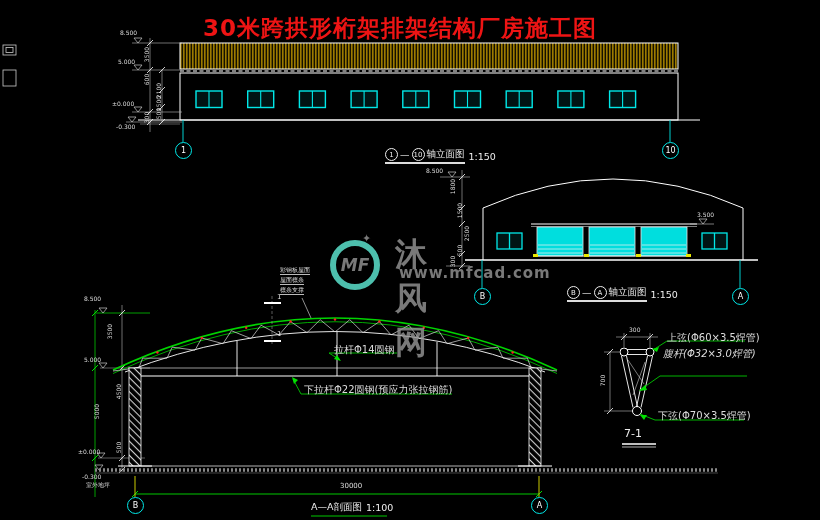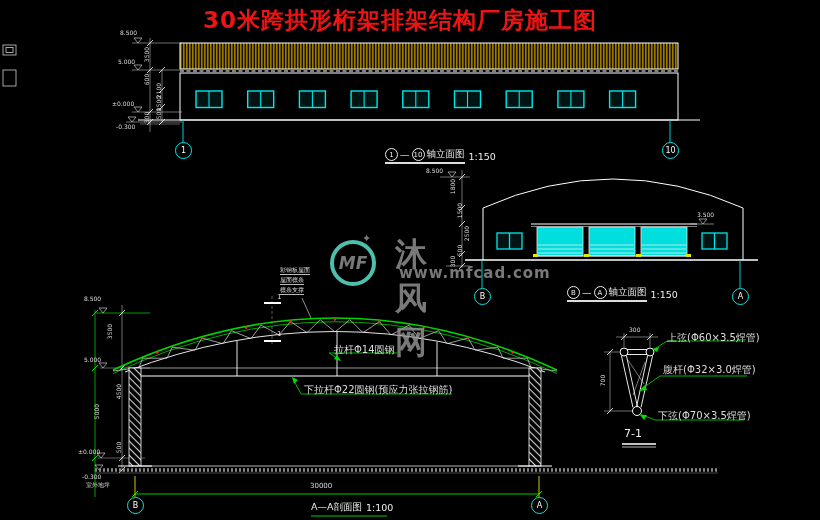--- a/index.html
+++ b/index.html
@@ -11,21 +11,21 @@
   .dv{position:absolute;color:#ddd;font-size:6px;width:26px;text-align:center;
       transform:rotate(-90deg);transform-origin:center;white-space:nowrap;}
   .axis{position:absolute;width:15px;height:15px;border:1.5px solid #00e8e8;border-radius:50%;
         background:#000;color:#fff;font-size:8px;display:flex;align-items:center;justify-content:center;}
   .vl{position:absolute;color:#eee;font-size:9.5px;display:flex;align-items:center;gap:4px;white-space:nowrap;}
   .vlu{display:inline-flex;align-items:center;gap:2px;border-bottom:2px solid #ddd;padding-bottom:1px;}
   .c2{width:11px;height:11px;border:1px solid #eee;border-radius:50%;font-size:7px;
       display:inline-flex;align-items:center;justify-content:center;flex:none;}
   .co{border-bottom:0.8px solid #bbb;padding-bottom:0.5px;}
   .wm{position:absolute;color:#949494;opacity:.82;}
-  .wm-ring{position:absolute;left:330px;top:240px;width:38px;height:38px;border:4px solid #5eead4;
+  .wm-ring{position:absolute;left:330px;top:240px;width:38px;height:38px;border:6px solid #5eead4;
            border-radius:50%;color:#949494;font-weight:bold;font-style:italic;font-size:17px;
            display:flex;align-items:center;justify-content:center;}
   .wm-star{position:absolute;left:362px;top:232px;font-size:11px;color:#949494;}
   .wm-name{position:absolute;left:395px;top:233px;font-size:32px;font-weight:bold;letter-spacing:9px;color:#949494;}
   .wm-url{position:absolute;left:399px;top:264px;font-size:15px;font-weight:bold;letter-spacing:1px;color:#949494;}
   svg{position:absolute;left:0;top:0;}
 </style>
 </head>
 <body>
 
@@ -280,21 +280,21 @@
     </g>
     <polygon points="652,349 659,347 657,352" fill="#00e000"></polygon>
     <polygon points="639,391 645,385 647,390" fill="#00e000"></polygon>
     <polygon points="640,415 647,415 644,420" fill="#00e000"></polygon>
 
     <line x1="622" y1="444" x2="656" y2="444" stroke="#fff" stroke-width="1.3"></line>
     <line x1="622" y1="447" x2="656" y2="447" stroke="#fff" stroke-width="0.7"></line>
   </g>
 </svg>
 
-<div class="t title" style="left:203px;top:8px;">30米跨拱形桁架排架结构厂房施工图</div>
+<div class="t title" style="left:203px;top:16px;">30米跨拱形桁架排架结构厂房施工图</div>
 
 <div class="t d6" style="left:120px;top:30px;">8.500</div>
 <div class="t d6" style="left:118px;top:59px;">5.000</div>
 <div class="t d6" style="left:112px;top:101px;">±0.000</div>
 <div class="t d6" style="left:116px;top:124px;">-0.300</div>
 <div class="dv" style="left:133px;top:51px;">3500</div>
 <div class="dv" style="left:133px;top:76px;">600</div>
 <div class="dv" style="left:145px;top:87px;">2100</div>
 <div class="dv" style="left:145px;top:100px;">1500</div>
 <div class="dv" style="left:145px;top:110px;">500</div>
@@ -354,30 +354,30 @@
 <div class="t d6" style="left:82px;top:474px;">-0.300</div>
 <div class="t d6" style="left:86px;top:482px;">室外地坪</div>
 <div class="dv" style="left:96px;top:328px;">3500</div>
 <div class="dv" style="left:105px;top:388px;">4500</div>
 <div class="dv" style="left:83px;top:408px;">5000</div>
 <div class="dv" style="left:105px;top:444px;">500</div>
 <div class="t d7" style="left:277px;top:294px;">1</div>
 <div class="t d7" style="left:277px;top:331px;">1</div>
 <div class="t d65" style="left:334px;top:344px;">拉杆Φ14圆钢</div>
 <div class="t d65" style="left:304px;top:384px;">下拉杆Φ22圆钢(预应力张拉钢筋)</div>
-<div class="t d7" style="left:310px;top:483px;">30000</div>
+<div class="t d7" style="left:340px;top:483px;">30000</div>
 <div class="axis" style="left:127px;top:497px;">
     <span>B</span>
   </div>
 <div class="axis" style="left:531px;top:497px;">
     <span>A</span>
   </div>
 <div class="vl" style="left:311px;top:501px;">
   <span>A—A剖面图</span>
     <span>1:100</span>
 </div>
 
 <div class="t d6" style="left:629px;top:327px;">300</div>
 <div class="dv" style="left:589px;top:377px;">700</div>
 <div class="t d65" style="left:667px;top:332px;">上弦(Φ60×3.5焊管)</div>
-<div class="t d65" style="left:663px;top:364px;">腹杆(Φ32×3.0焊管)</div>
+<div class="t d65" style="left:663px;top:348px;font-style:italic;">腹杆(Φ32×3.0焊管)</div>
 <div class="t d65" style="left:658px;top:410px;">下弦(Φ70×3.5焊管)</div>
 <div class="t" style="left:624px;top:428px;font-size:11px;color:#eee;">7-1</div>
 
 </body></html>

